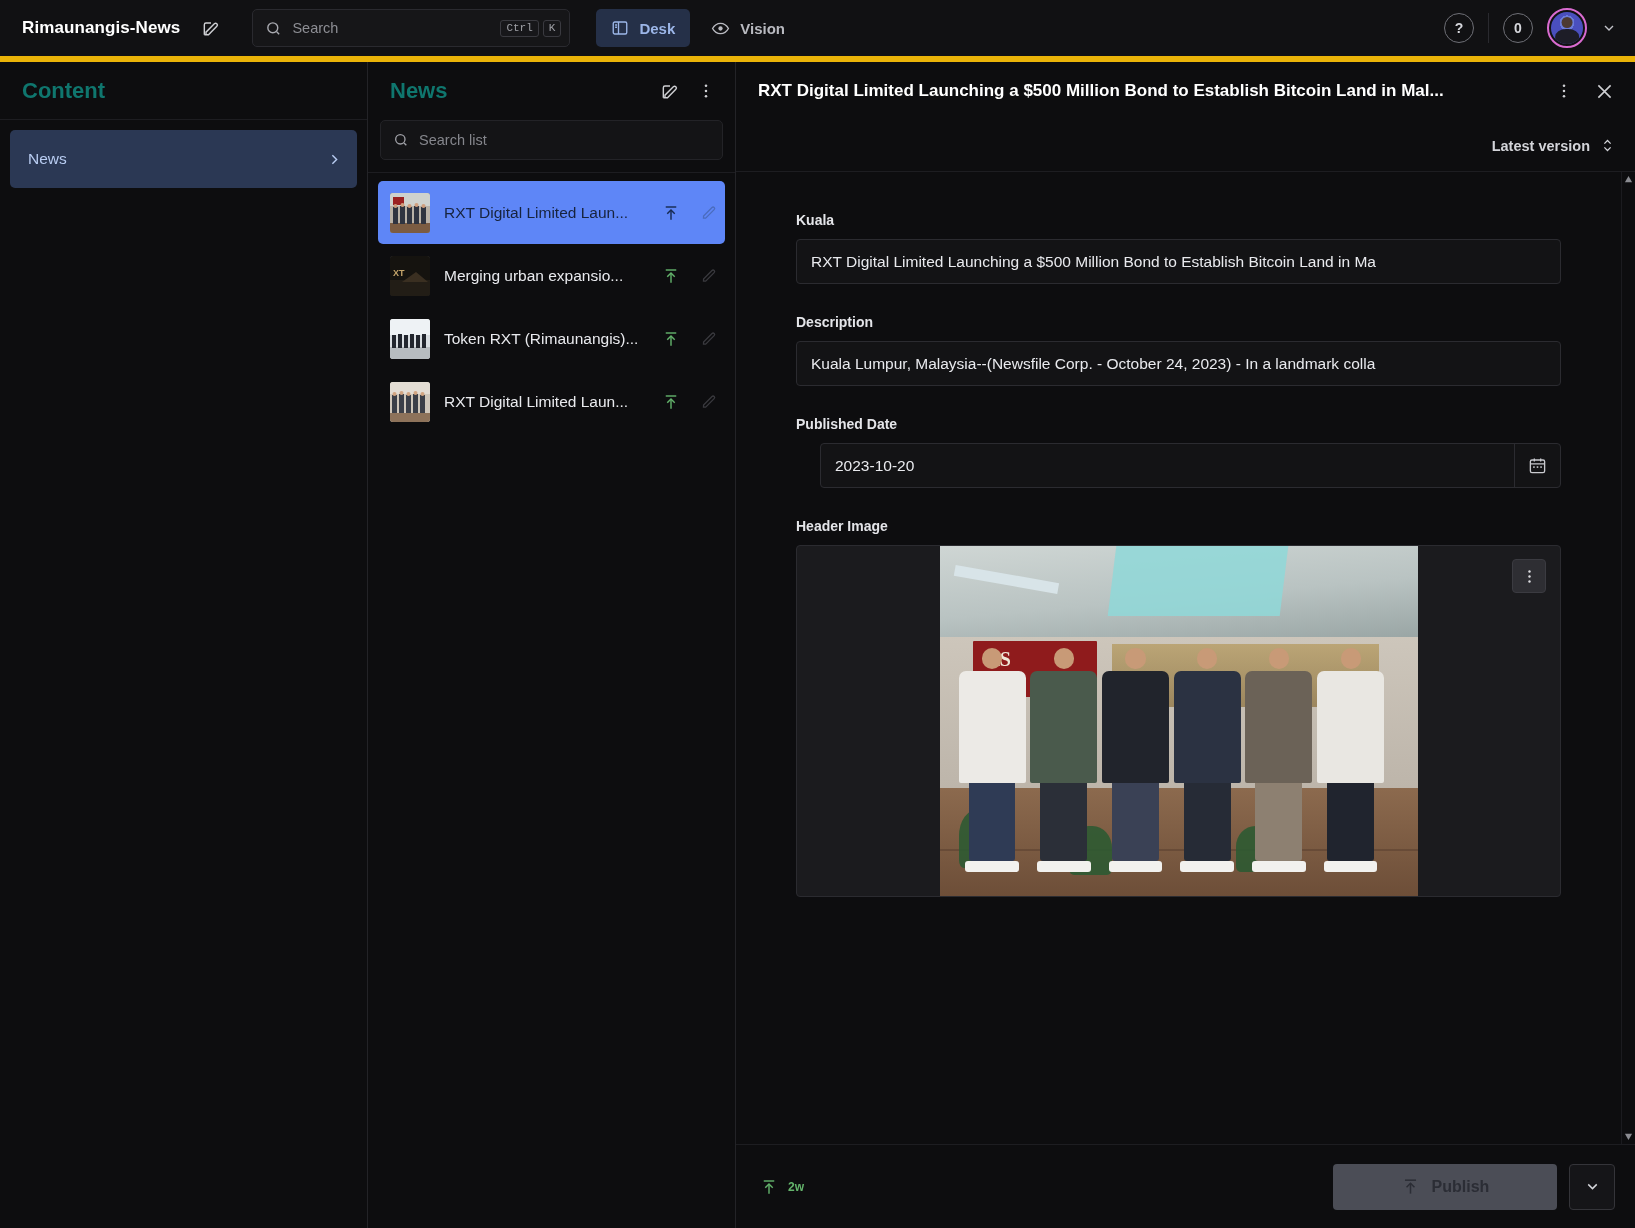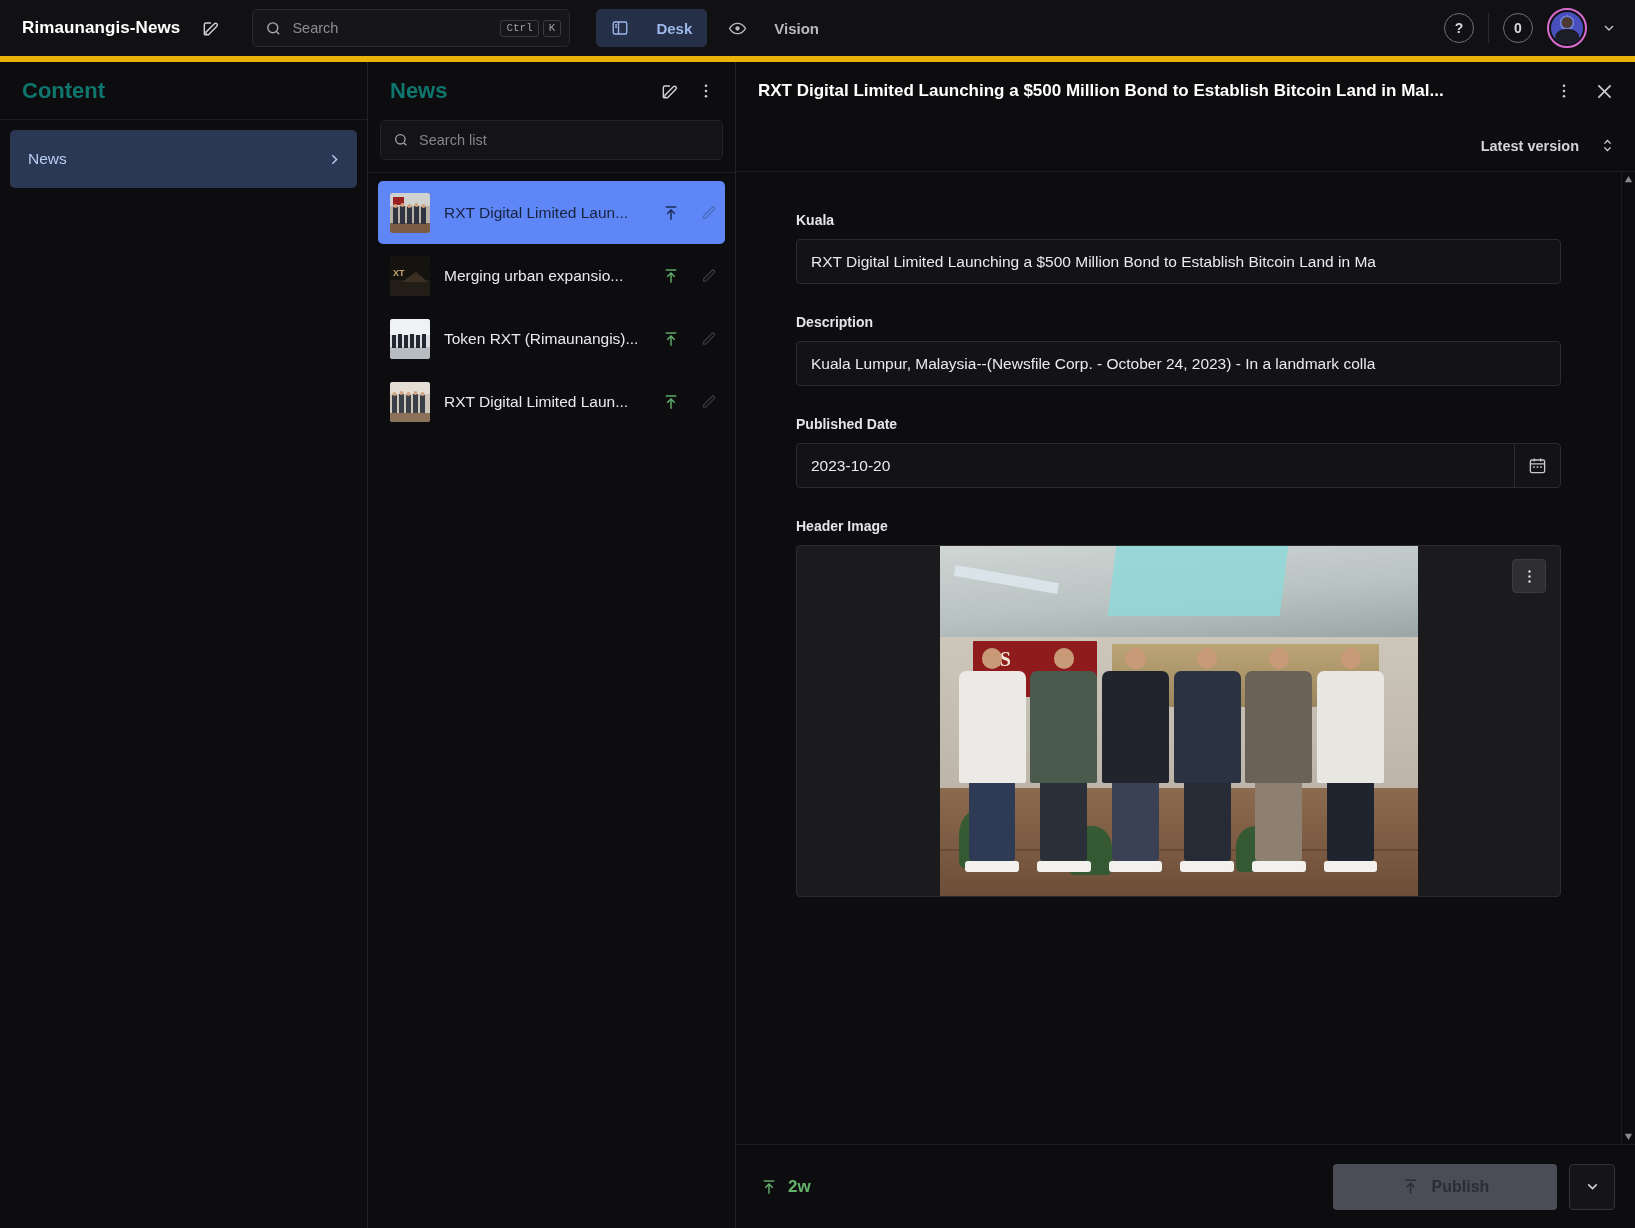--- a/index.html
+++ b/index.html
@@ -41,21 +41,21 @@
   .kbd-grp { display: flex; gap: 4px; }
   .kbd {
     font-size: 11px; color: #9fa0a6;
     border: 1px solid #3a3a40; border-radius: 3px;
     padding: 2px 5px; line-height: 1;
     font-family: "Liberation Mono", monospace;
     background: #17171a;
   }
   .navtabs { display: flex; align-items: center; gap: 6px; margin-left: 12px; }
   .navtab {
-    height: 38px; display: flex; align-items: center; gap: 27px;
+    height: 38px; display: flex; align-items: center; gap: 10px;
     padding: 0 15px; border-radius: 5px;
     font-size: 15px; font-weight: 600; color: #b9bac0; cursor: pointer; text-align: center;
   }
   .navtab.active { background: #253048; color: #9cb6e8; }
   .spacer { flex: 1; }
   .hdr-right { display: flex; align-items: center; gap: 14px; }
   .vdiv { width: 1px; height: 30px; background: #2a2a2f; }
   .circle-btn {
     width: 30px; height: 30px; border-radius: 50%;
     border: 1.6px solid #6e6f76;
@@ -159,38 +159,38 @@
   .doc-title {
     flex: 1; font-size: 17px; font-weight: 700; color: #ffffff;
     white-space: nowrap; overflow: hidden; text-overflow: clip;
   }
   .doc-subhead {
     height: 52px; display: flex; align-items: center; justify-content: flex-end;
     padding: 0 20px 0 22px; gap: 10px;
     border-bottom: 1px solid #1d1d21;
   }
   .version-sel {
-    display: flex; align-items: center; gap: 21px;
+    display: flex; align-items: center; gap: 10px;
     font-size: 14.5px; font-weight: 700; color: #d3d4d9; cursor: pointer;
   }
 
   .doc-scroll { flex: 1; overflow: hidden; position: relative; display: flex; }
   .doc-body { flex: 1; padding: 40px 60px 0 60px; min-width: 0; }
   .field { margin-bottom: 30px; }
   .field-label { font-size: 14px; font-weight: 700; color: #e4e5e9; margin-bottom: 11px; }
   .field-input {
     height: 45px; background: #131315;
     border: 1px solid #2b2b30; border-radius: 4px;
     display: flex; align-items: center;
     padding: 0 14px;
     font-size: 15.5px; color: #e9eaee;
     white-space: nowrap; overflow: hidden;
     cursor: text;
   }
-  .field-input.with-btn { padding-right: 0; }
+  .field-input.with-btn { padding-right: 0; margin-left: 24px; }
   .field-input .val { flex: 1; overflow: hidden; white-space: nowrap; }
   .date-btn {
     width: 46px; height: 43px; min-width: 46px;
     border-left: 1px solid #2b2b30;
     display: flex; align-items: center; justify-content: center;
     color: #c9cacf; cursor: pointer;
   }
   .img-field { position: relative; }
   .img-box {
     height: 352px; background: #1b1b1e;
@@ -234,21 +234,21 @@
   .p-shoes { width: 80%; height: 11px; margin: 0 auto; background: #f2f1ee; border-radius: 3px; }
   .plant { position: absolute; bottom: 8%; width: 9%; height: 17%; background: #2e5a32; border-radius: 45% 45% 12% 12%; opacity: .9; }
 
   
   .doc-footer {
     height: 84px; min-height: 84px;
     border-top: 1px solid #1d1d21;
     display: flex; align-items: center;
     padding: 0 20px 0 24px; gap: 12px;
   }
-  .ago { display: flex; align-items: center; gap: 10px; color: #63b36b; font-size: 17px; font-weight: 700; }
+  .ago { display: flex; align-items: center; gap: 10px; color: #63b36b; font-size: 12px; font-weight: 700; }
   .publish-btn {
     height: 46px; width: 224px;
     background: #4b4d56; border: none; border-radius: 4px;
     display: flex; align-items: center; justify-content: center; gap: 12px;
     font-size: 16px; font-weight: 600; color: #2b2d35;
     cursor: pointer; font-family: "Liberation Sans", sans-serif;
   }
   .publish-caret {
     height: 46px; width: 46px;
     background: #151518; border: 1px solid #343439; border-radius: 4px;

